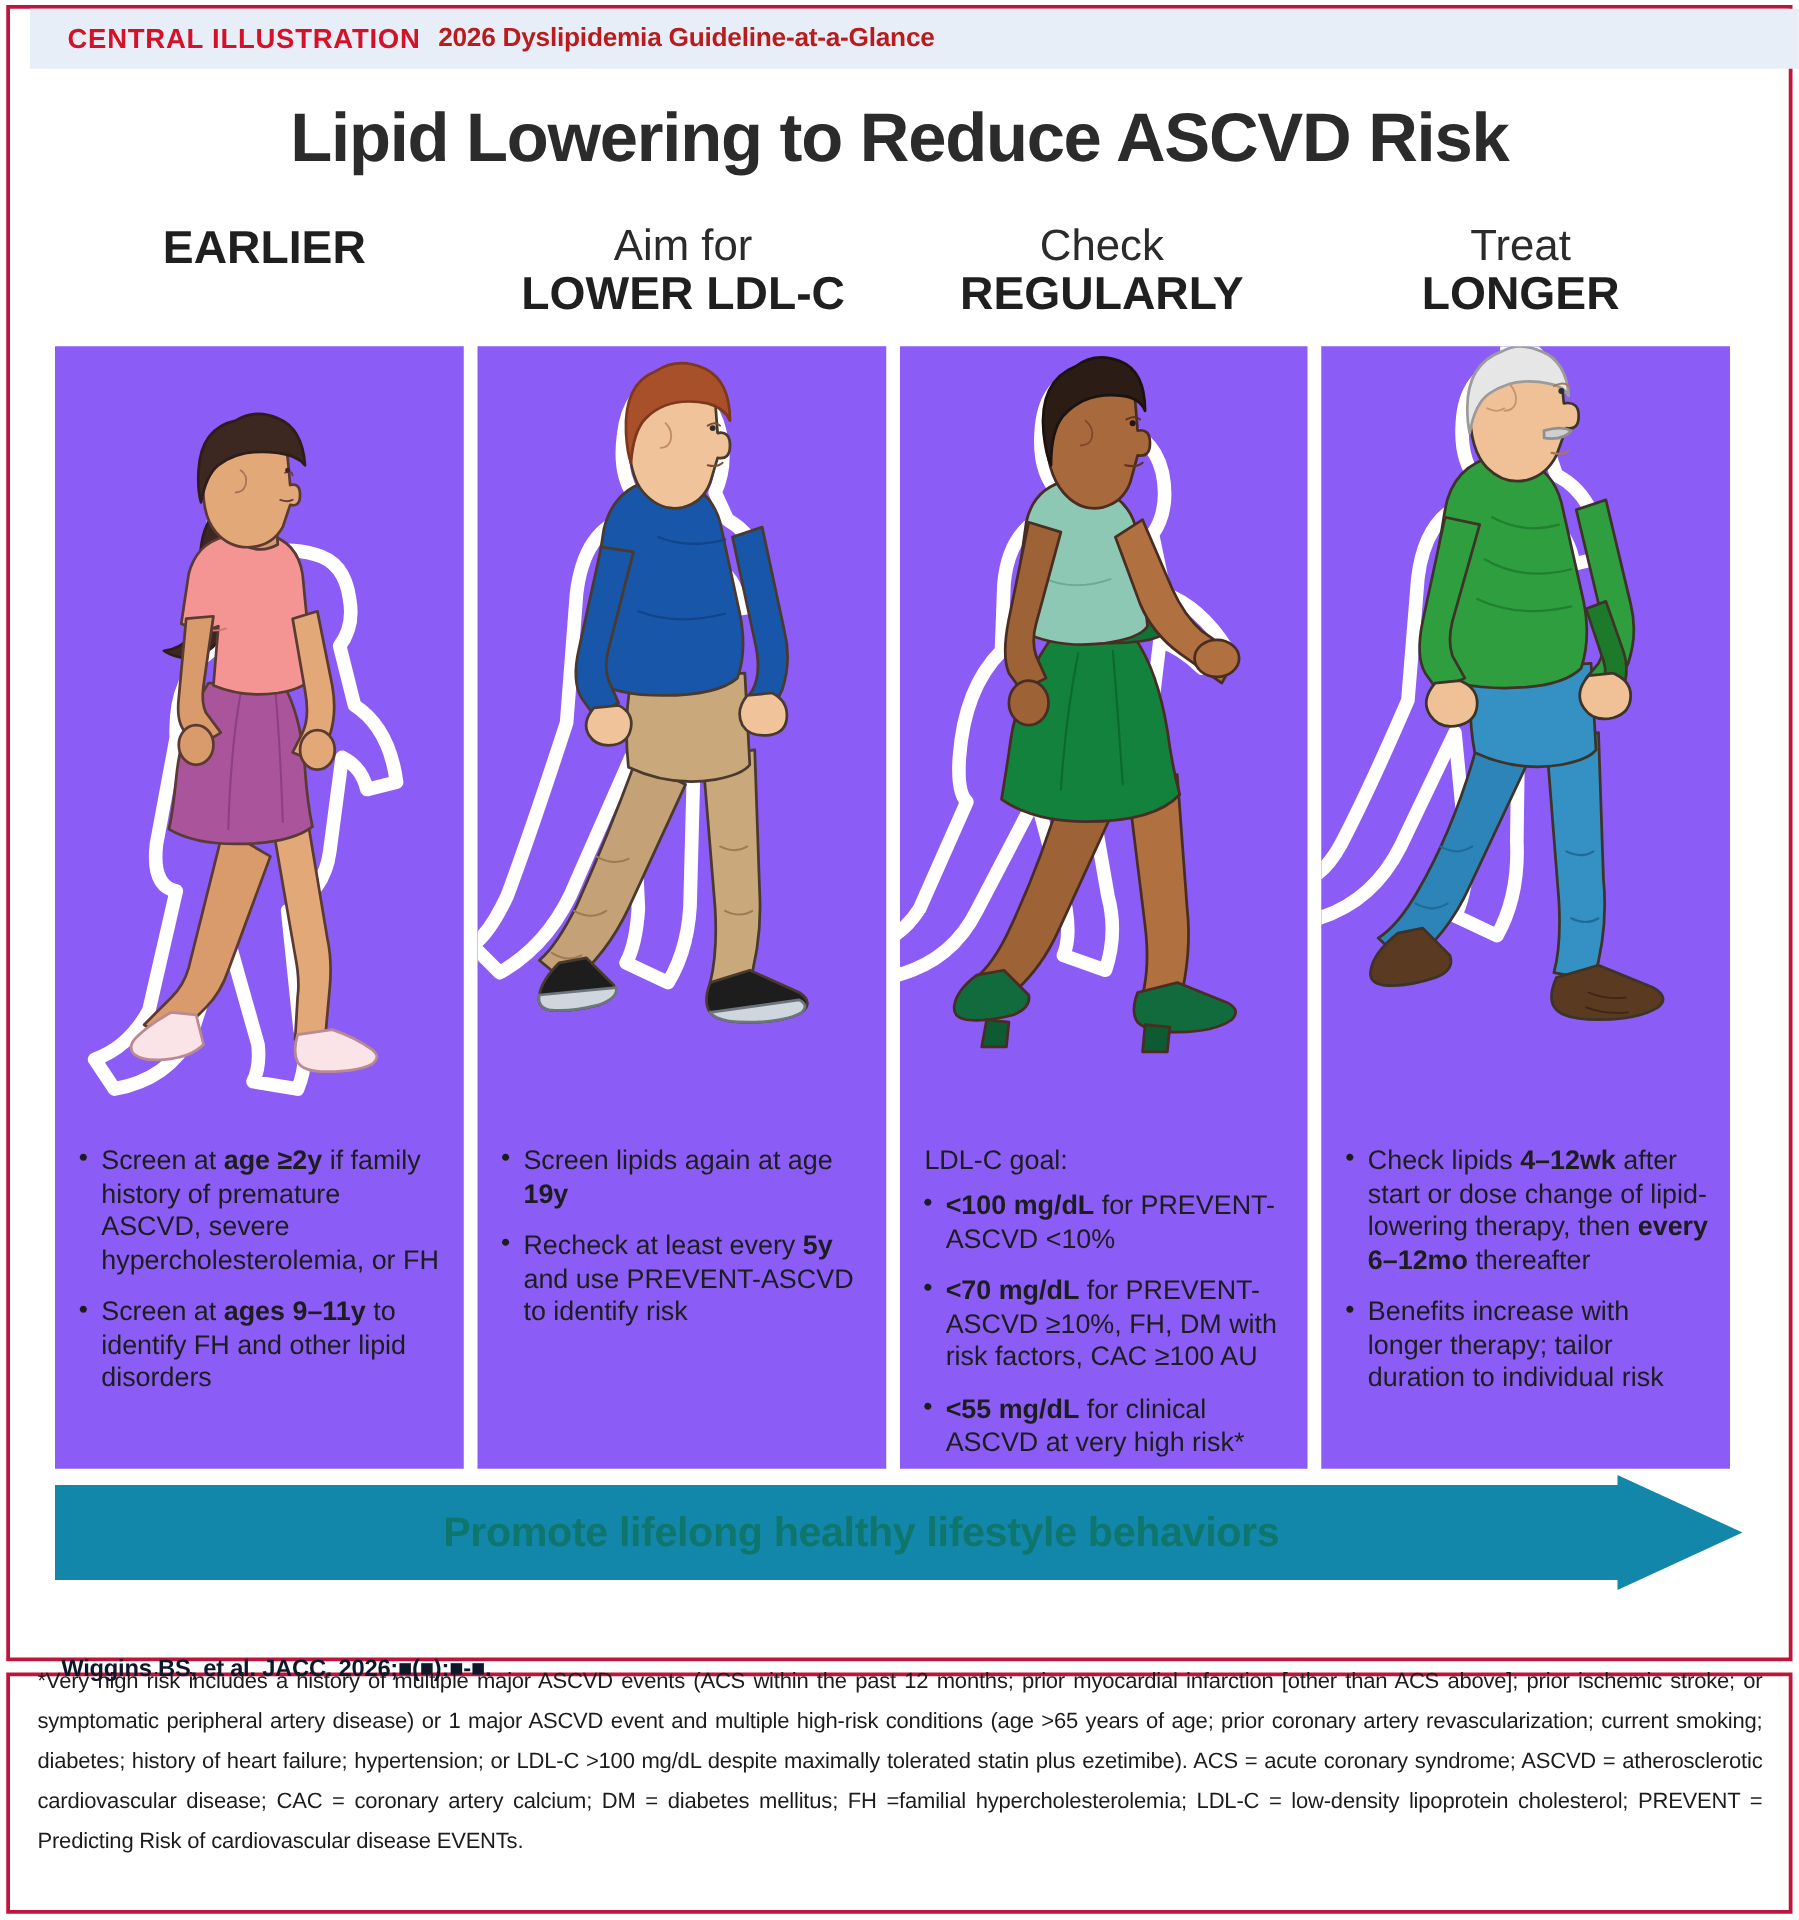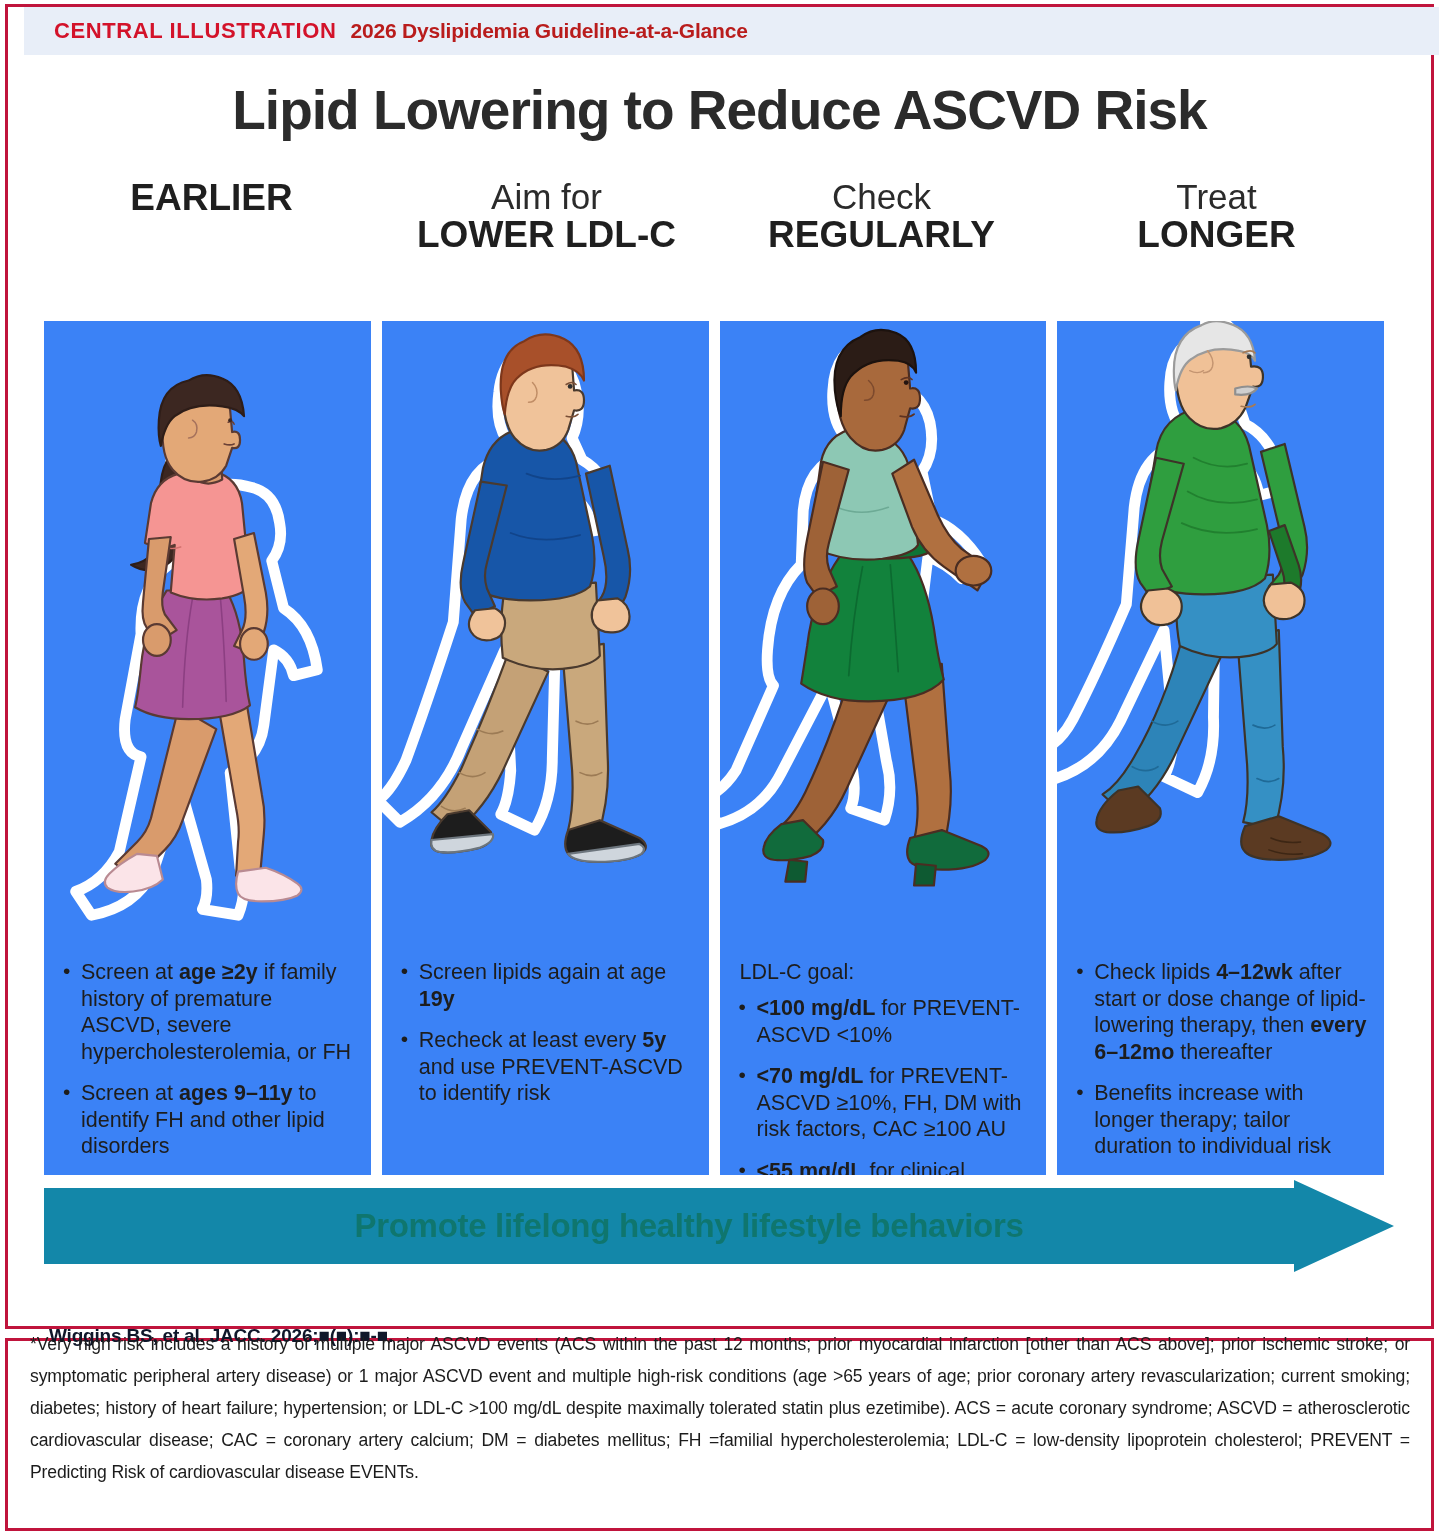--- a/index.html
+++ b/index.html
@@ -52,21 +52,21 @@
   .col-head .line2{
     font-size:37px;color:#1f1f1f;font-weight:bold;line-height:1.08;
   }
 
   
   .panels{
     position:absolute;left:44px;top:277px;width:1340px;height:898px;
     display:flex;gap:11px;
   }
   .panel{
-    flex:1;background:#3b82f6;position:relative;overflow:hidden;margin-top:44px;
+    flex:1;background:#8b5cf6;position:relative;overflow:hidden;
   }
   .panel-art{position:absolute;left:0;right:0;top:0;height:618px;}
   .panel-text{
     position:absolute;left:0;right:0;top:630px;bottom:0;
     padding:8px 16px 6px 18px;box-sizing:border-box;
   }
   .goal-lead{
     font-size:21.5px;color:#1d1d1d;margin:0 0 10px 2px;line-height:1.22;
   }
   ul.bullets{list-style:none;margin:0;padding:0;}

